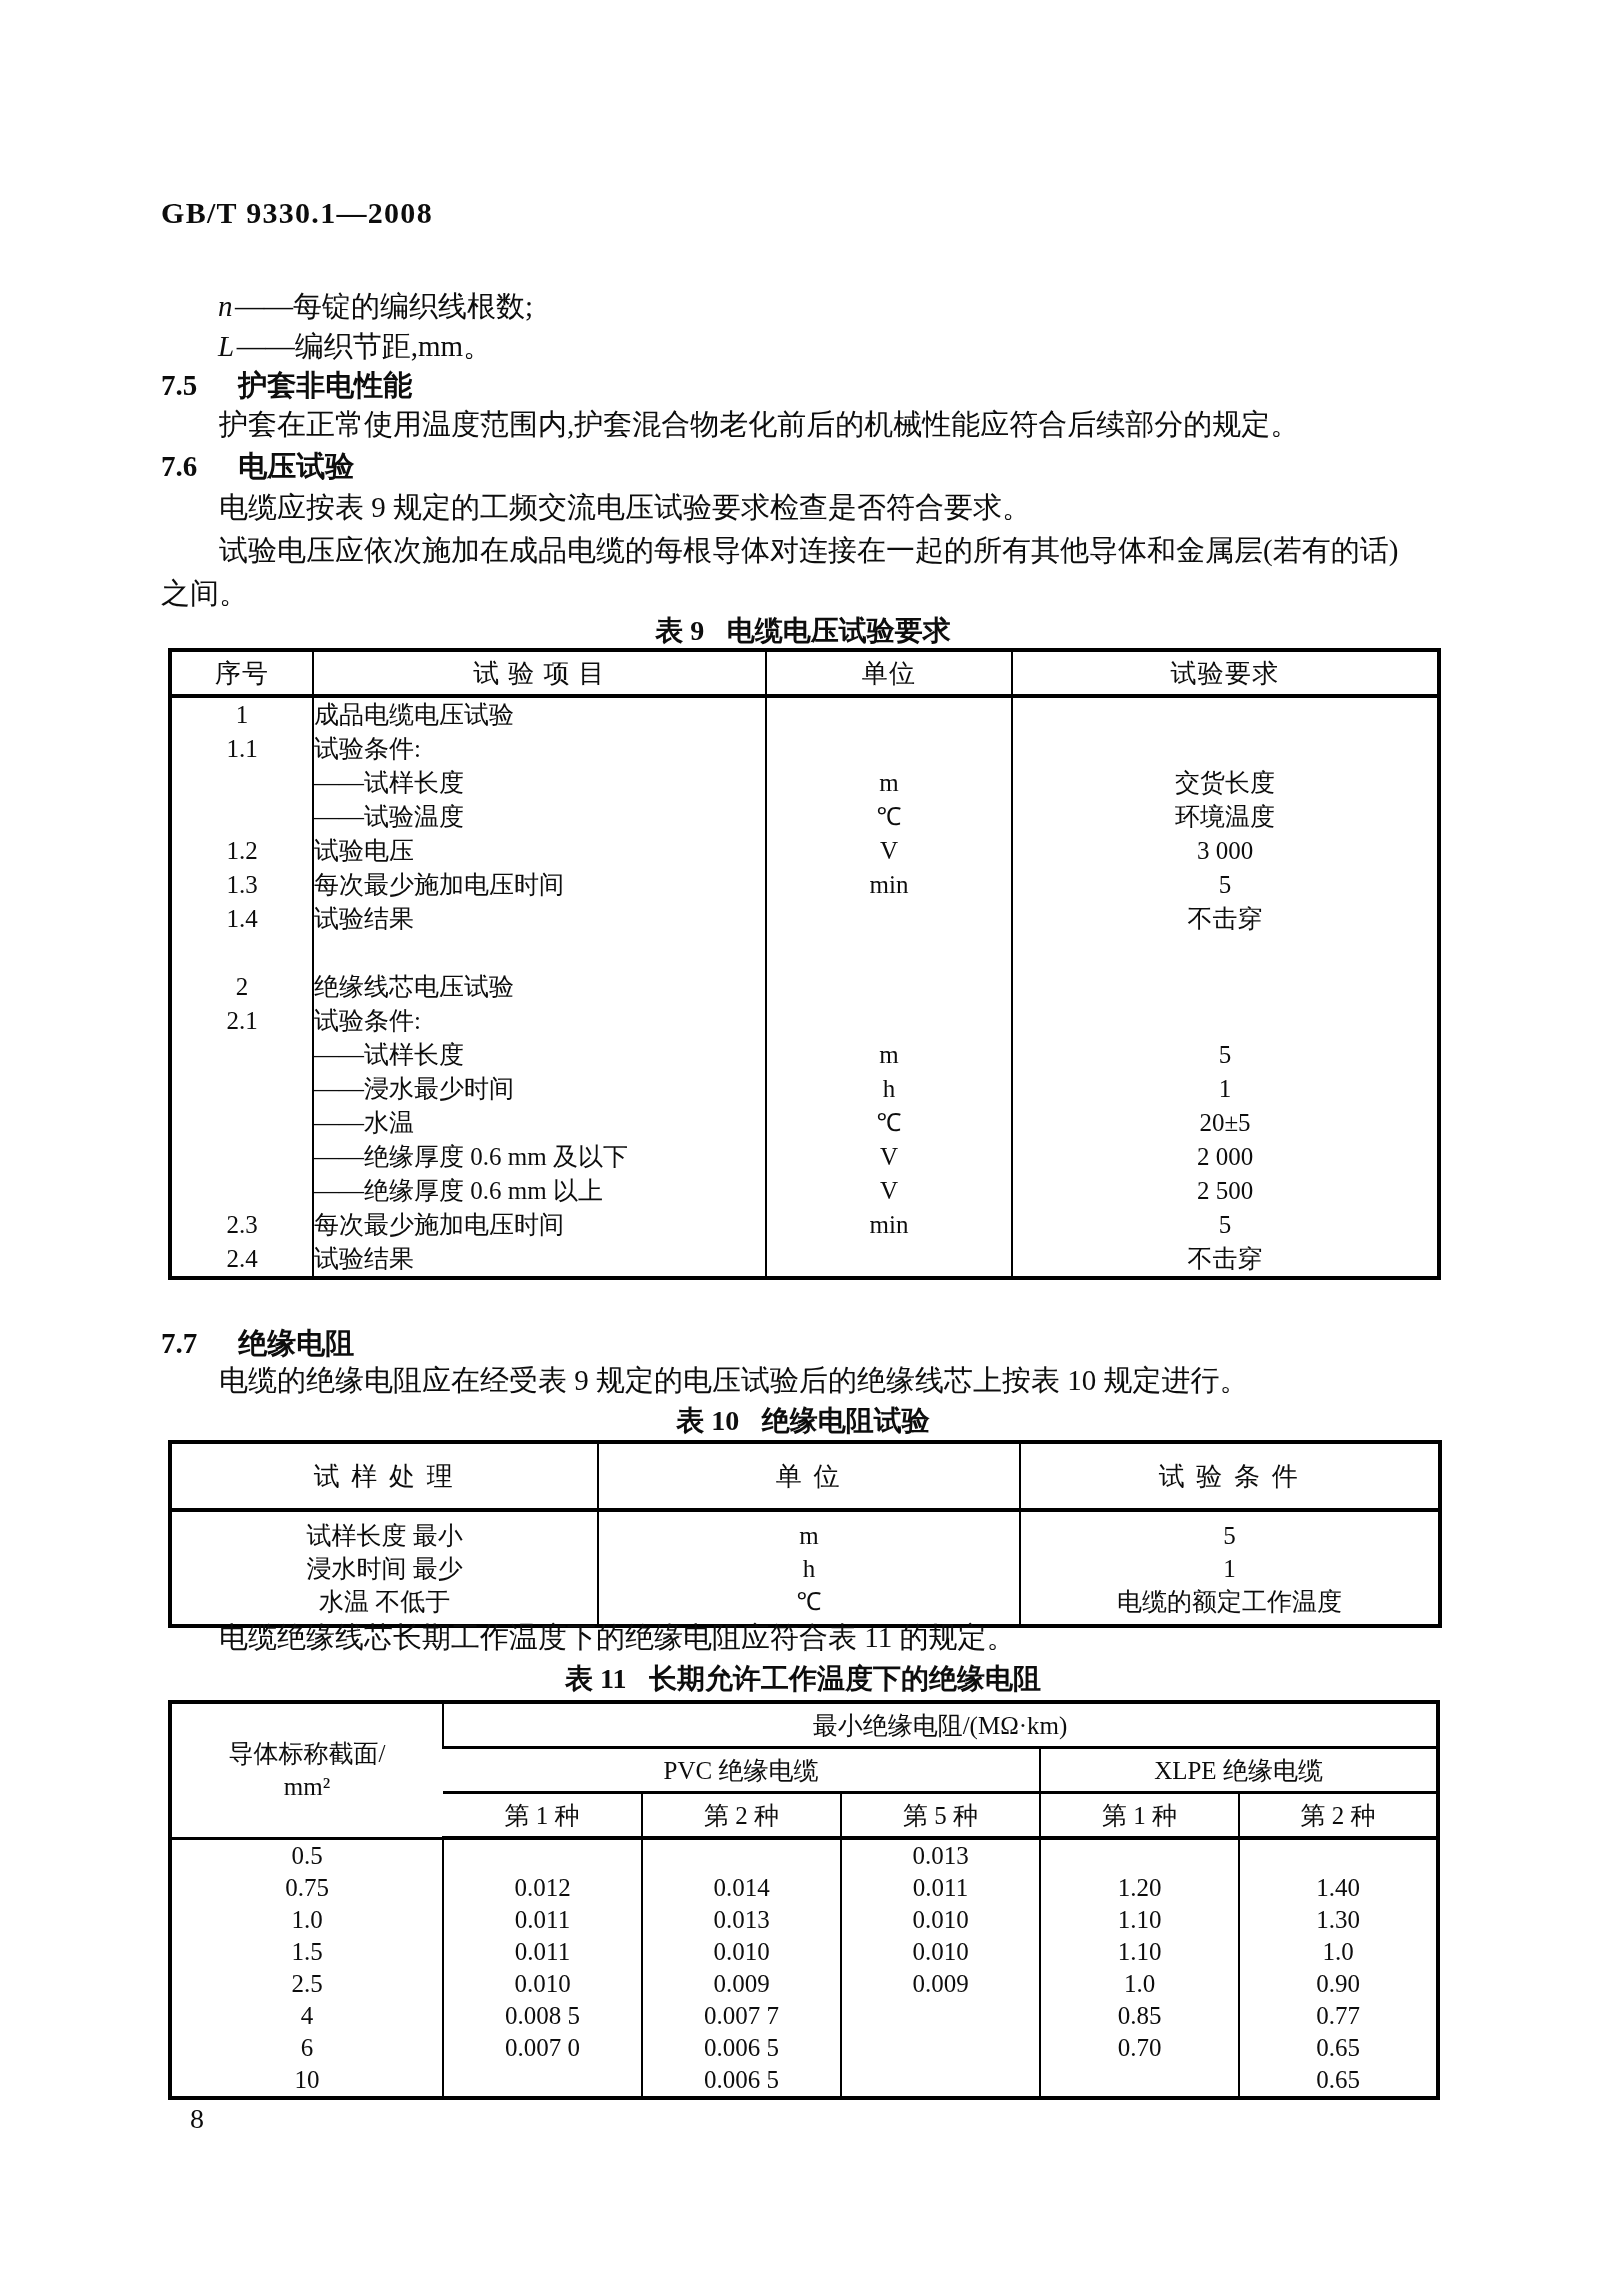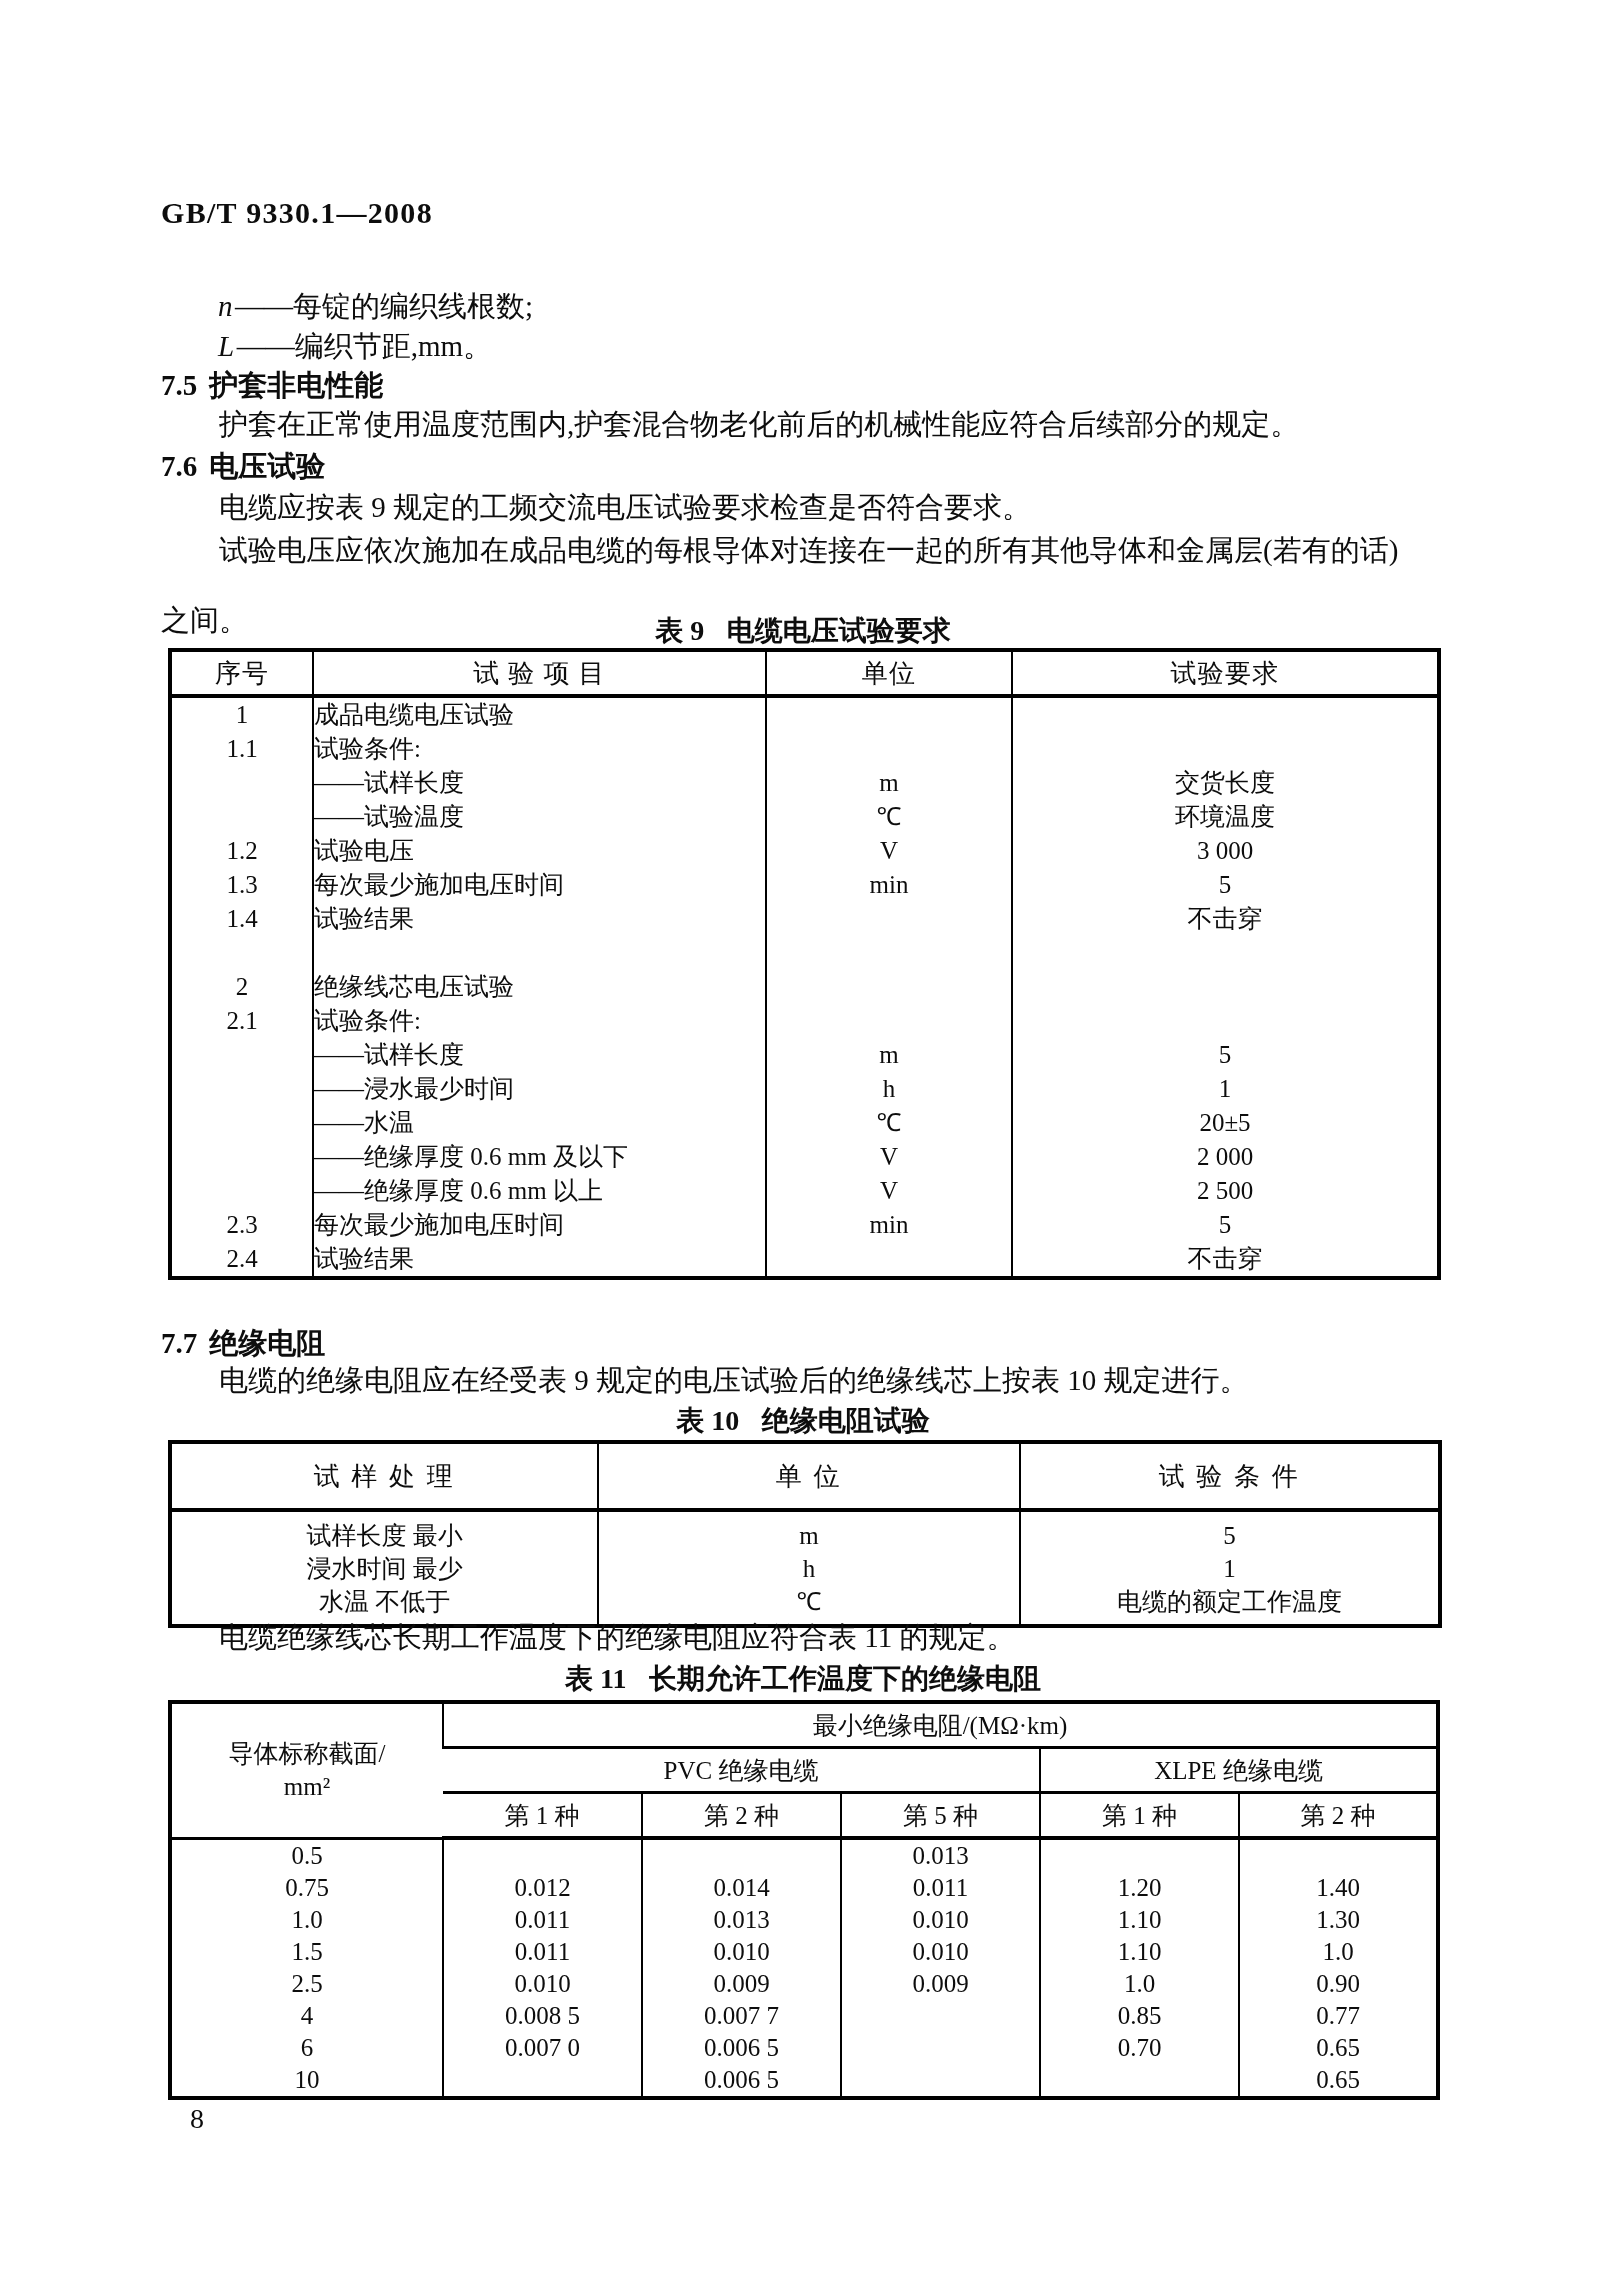--- a/index.html
+++ b/index.html
@@ -10,23 +10,23 @@
     color:#0d0d0d;
     font-family:"Liberation Serif", serif;
     overflow:hidden;
   }
   .abs { position:absolute; white-space:nowrap; }
   .doc-number { left:161px; top:196px; font-size:30px; font-weight:bold; letter-spacing:1.3px; }
   .body-line { font-size:29px; line-height:34px; }
   .def-line  { left:218px; font-size:29px; }
   .def-line .sym { font-style:italic; font-family:"Liberation Serif", serif; margin-right:2.6px; }
   .heading { left:161px; font-size:29px; font-weight:bold; }
-  .heading .h-num { margin-right:12px; }
+  .heading .h-num { margin-right:41px; }
   .indent { left:219px; }
-  .noindent { left:161px;margin-top:27px; }
+  .noindent { left:161px; }
   .tbl-title { left:168px; width:1270px; text-align:center; font-size:28px; font-weight:bold; white-space:nowrap; }
   .tbl-title .t-num { margin-right:22.4px;margin-top:42px; }
 
   table.tbl {
     position:absolute; left:168px; width:1270px;
     border-collapse:collapse; table-layout:fixed;
     border:4.6px solid #000;
   }
   table.tbl th, table.tbl td {
     border-left:2px solid #000;

